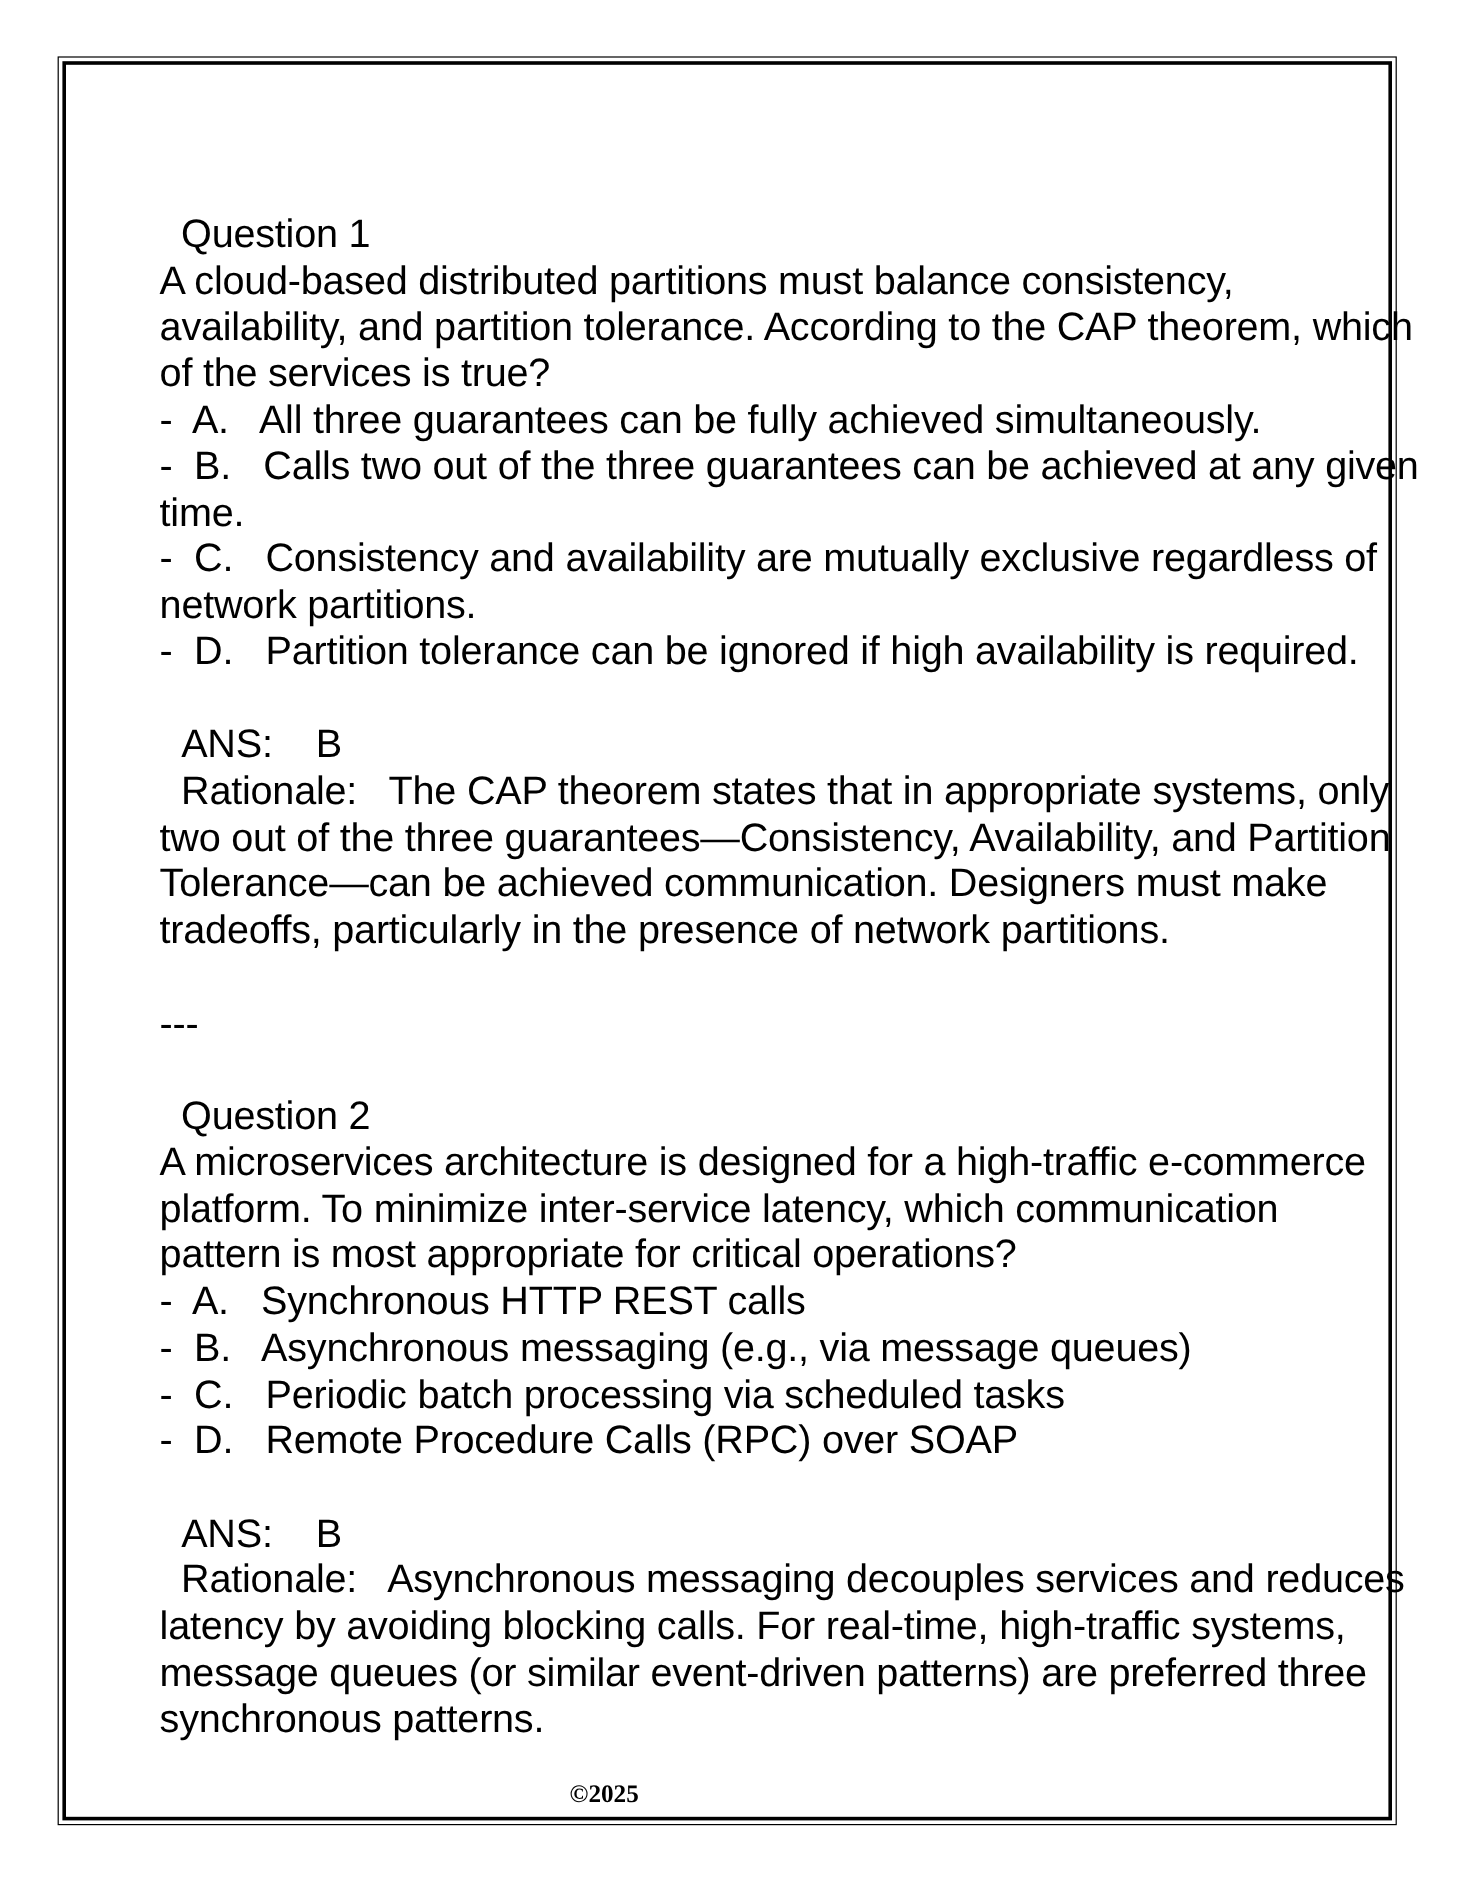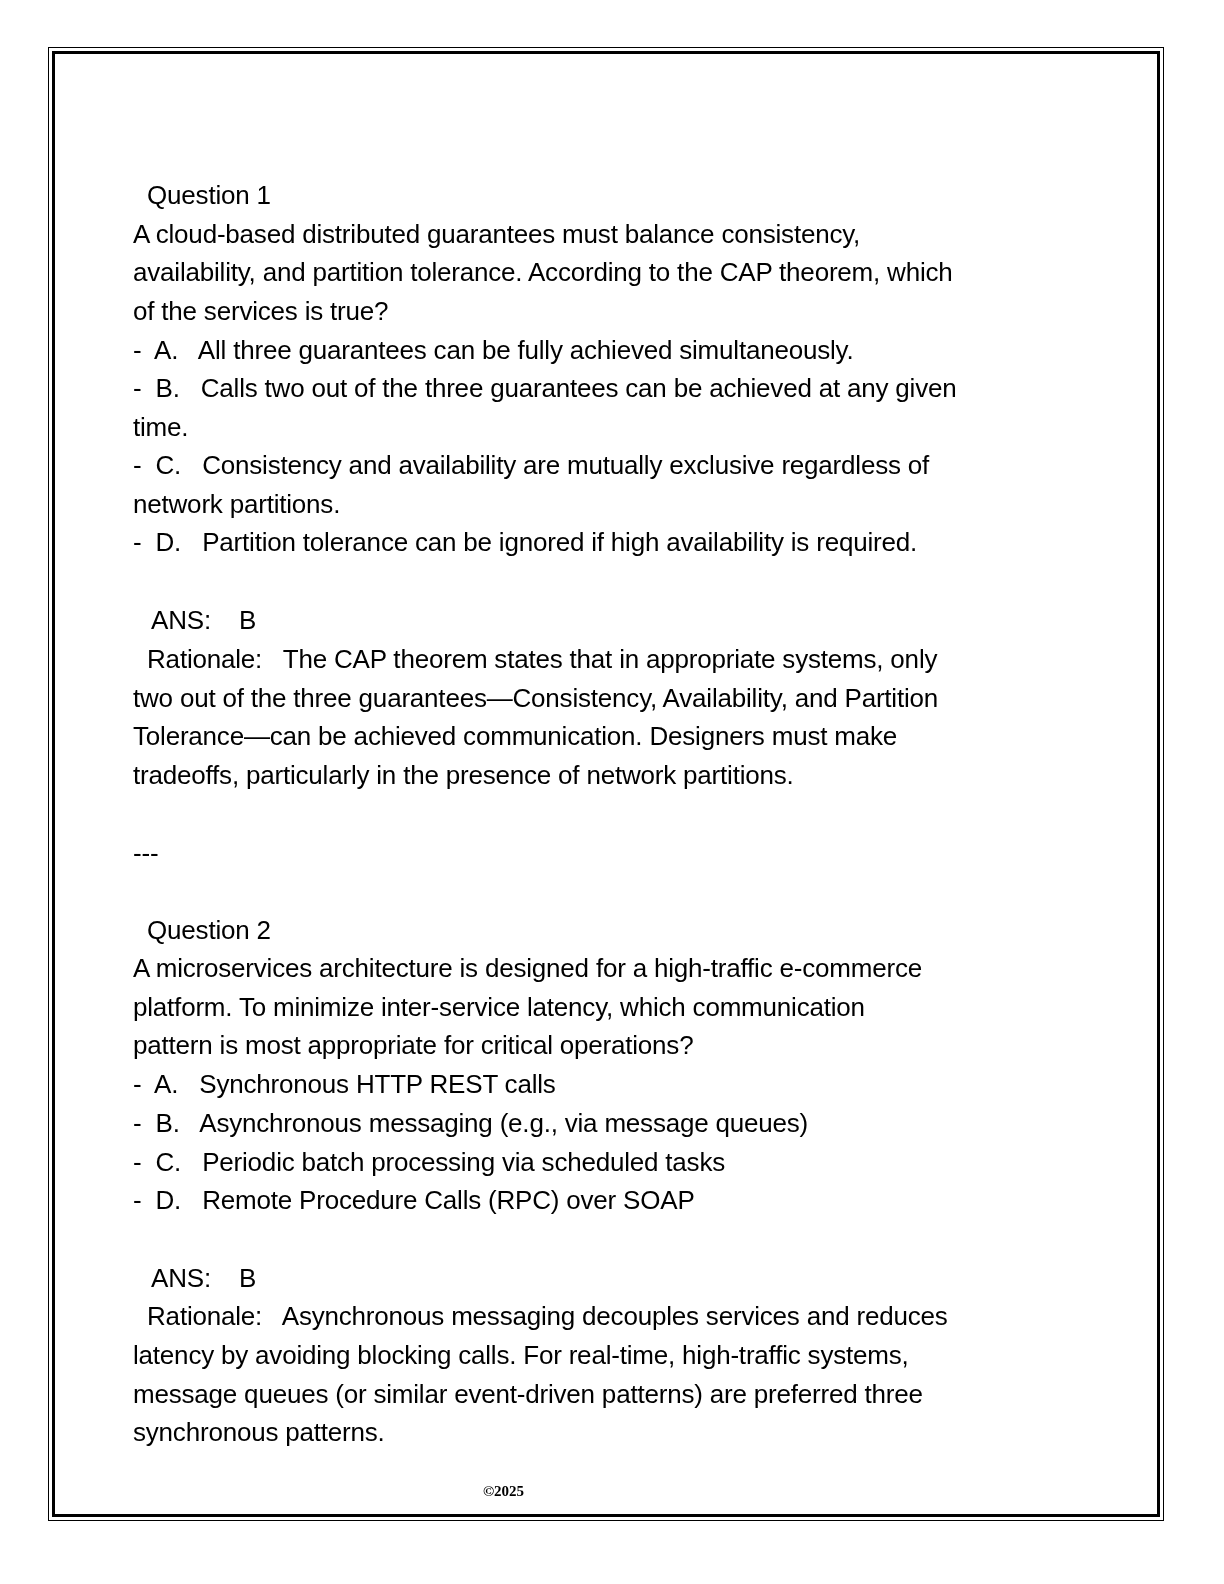--- a/index.html
+++ b/index.html
@@ -1,30 +1,30 @@
 <!DOCTYPE html>
 <html><head>
 <meta charset="utf-8">
 <style>
   html, body { margin:0; padding:0; background:#ffffff; }
   body { width:1224px; height:1584px; position:relative; overflow:hidden; }
   .border-outer { position:absolute; left:48px; top:47px; width:1116px; height:1474px; border:1px solid #000; box-sizing:border-box; }
   .border-inner { position:absolute; left:52px; top:51px; width:1108px; height:1466px; border:3px solid #000; box-sizing:border-box; }
-  .line { position:absolute; left:133px; white-space:pre; font-family:"Liberation Sans", sans-serif; font-size:26px; color:#000; line-height:32px; letter-spacing:-0.2px;text-align:center; }
+  .line { position:absolute; left:133px; white-space:pre; font-family:"Liberation Sans", sans-serif; font-size:33px; color:#000; line-height:32px; letter-spacing:-0.2px;text-align:center; }
   .ans-label { font-weight:normal; }
-  .footer { position:absolute; left:0; width:1007px; text-align:center; top:1483px; font-family:"Liberation Serif", serif; font-weight:bold; font-size:15px; color:#000; }
+  .footer { position:absolute; left:0; width:1007px; text-align:center; top:1483px; font-family:"Liberation Serif", serif; font-weight:bold; font-size:21px; color:#000; }
 </style>
 </head>
 <body>
 
 <div class="border-outer"></div>
 <div class="border-inner"></div>
 
 <div class="line" style="top:179px">  Question 1</div>
-<div class="line" style="top:218px">A cloud-based distributed guarantees must balance consistency,</div>
+<div class="line" style="top:218px">A cloud-based distributed partitions must balance consistency,</div>
 <div class="line" style="top:256px">availability, and partition tolerance. According to the CAP theorem, which</div>
 <div class="line" style="top:295px">of the services is true?</div>
 <div class="line" style="top:334px">-  A.   All three guarantees can be fully achieved simultaneously.</div>
 <div class="line" style="top:372px">-  B.   Calls two out of the three guarantees can be achieved at any given</div>
 <div class="line" style="top:411px">time.</div>
 <div class="line" style="top:449px">-  C.   Consistency and availability are mutually exclusive regardless of</div>
 <div class="line" style="top:488px">network partitions.</div>
 <div class="line" style="top:526px">-  D.   Partition tolerance can be ignored if high availability is required.</div>
 
 <div class="line" style="top:604px; left:151px"><span class="ans-label">ANS</span><span>:    </span><span>B</span></div>

